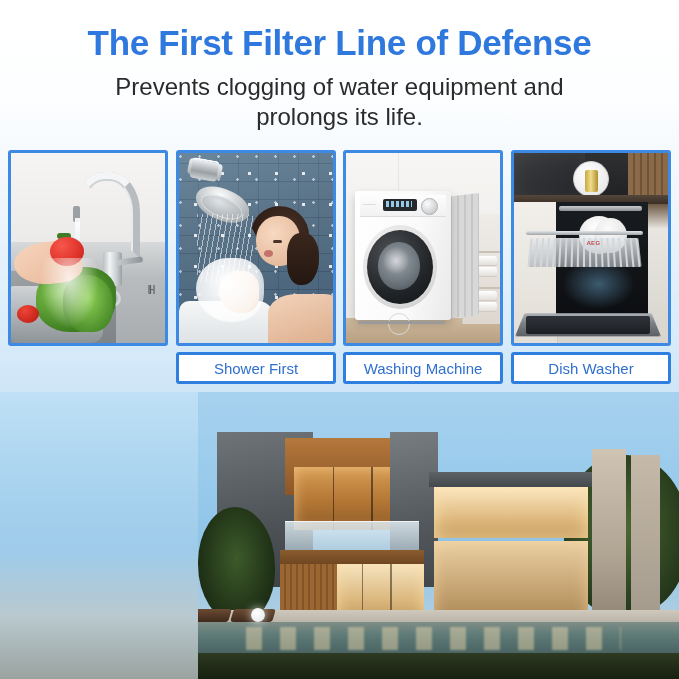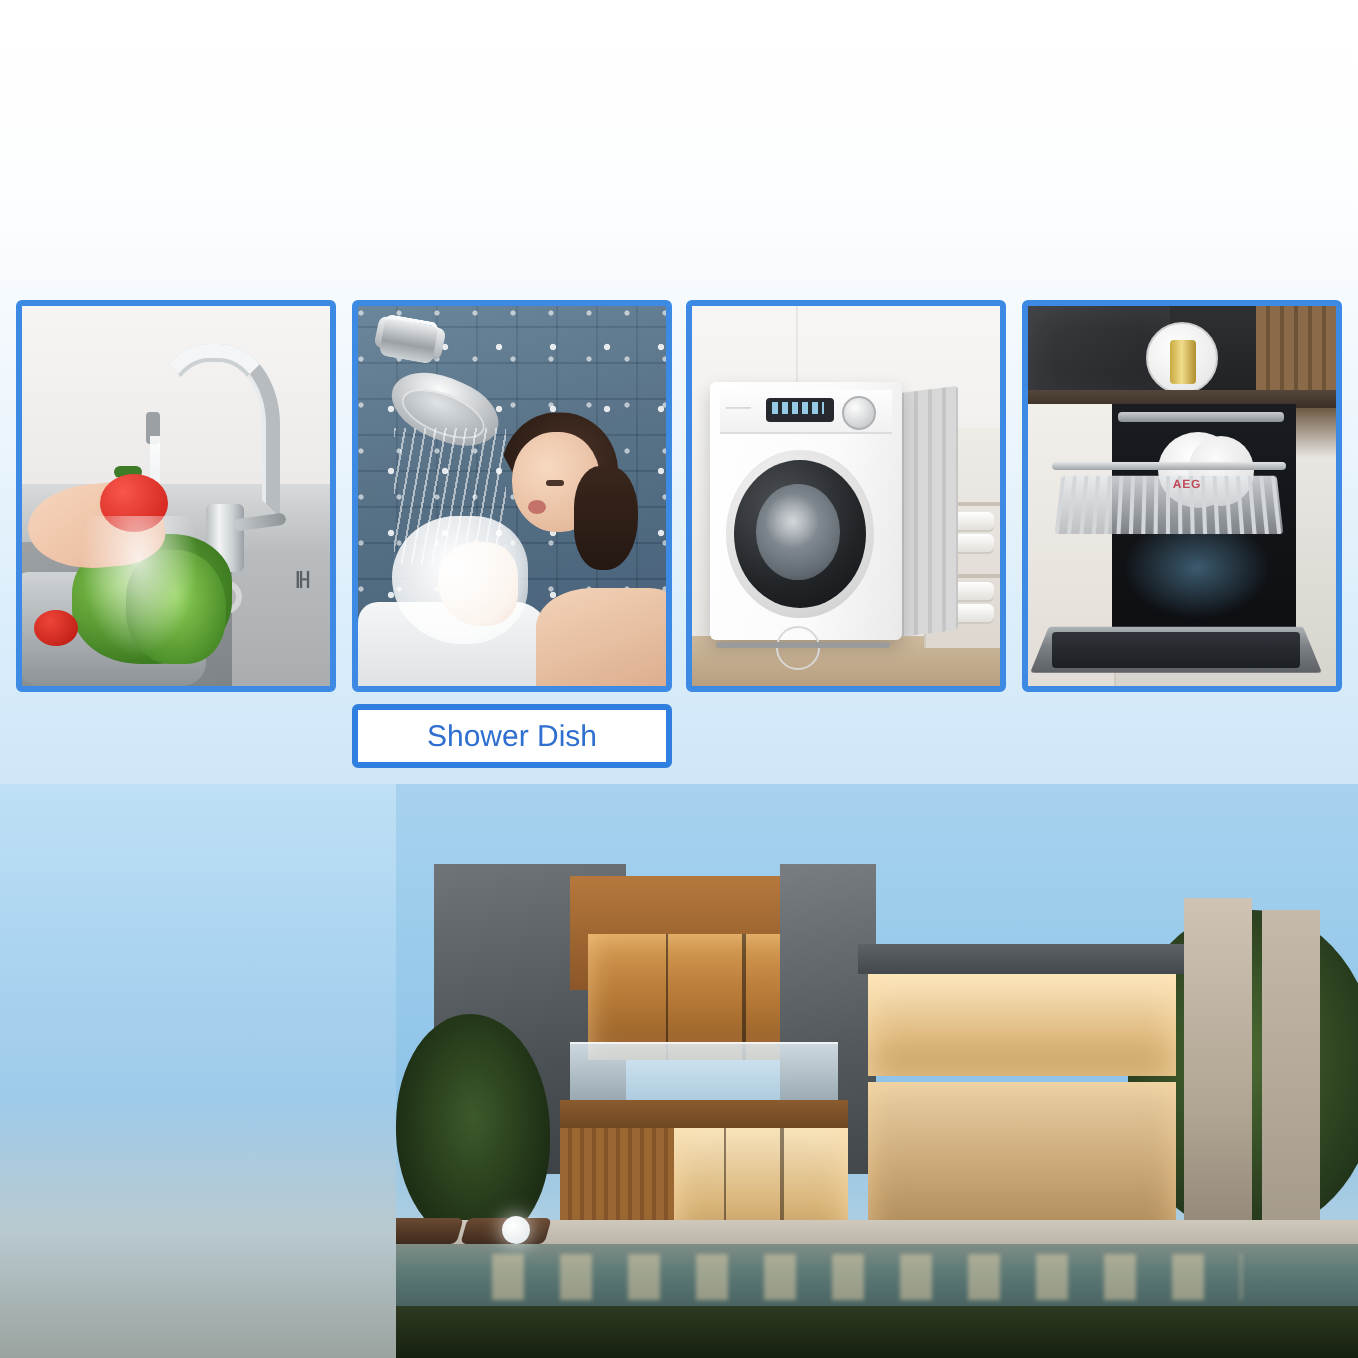--- a/index.html
+++ b/index.html
@@ -273,20 +273,27 @@
   .lounger.l1{left:-2%;}
   .lounger.l2{left:7%;}
   .ball-lamp{position:absolute;left:11%;bottom:20%;width:14px;height:14px;border-radius:50%;
     background:radial-gradient(circle at 38% 34%,#ffffff,#dfe6e8);box-shadow:0 0 10px rgba(255,255,255,.8);}
 </style>
 </head>
 <body>
 
 <div id="poster">
 
+  <div class="header">
+    <div class="title">The First Filter Line of Defense</div>
+    <div class="subtitle">
+      <div>Prevents clogging of water equipment and</div>
+      <div>prolongs its life.</div>
+    </div>
+  </div>
 
   <div class="photo-row">
 
     <div class="photo-frame p1">
       <div class="scene s1">
         <div class="wall"></div>
         <div class="counter"></div>
         <div class="sinkbasin"></div>
         <div class="fauc-base"></div>
         <div class="fauc-neck"></div>
@@ -377,21 +384,23 @@
         <div class="rackbar"></div>
         <div class="rack"></div>
         <div class="aeg">AEG</div>
         <div class="door4"></div>
         <div class="door4inner"></div>
       </div>
     </div>
   </div>
 
   <div class="caption-row">
-    <div class="caption c2">Shower Dish</div>
+    <div class="caption c2">Shower First</div>
+    <div class="caption c3">Washing Machine</div>
+    <div class="caption c4">Dish Washer</div>
   </div>
 
   <div class="bottom">
     <div class="sky"></div>
 
     <div class="house-wrap">
       <div class="hsky"></div>
       <div class="tree-r"></div>
       <div class="blk-left"></div>
       <div class="upper-wood"></div>

